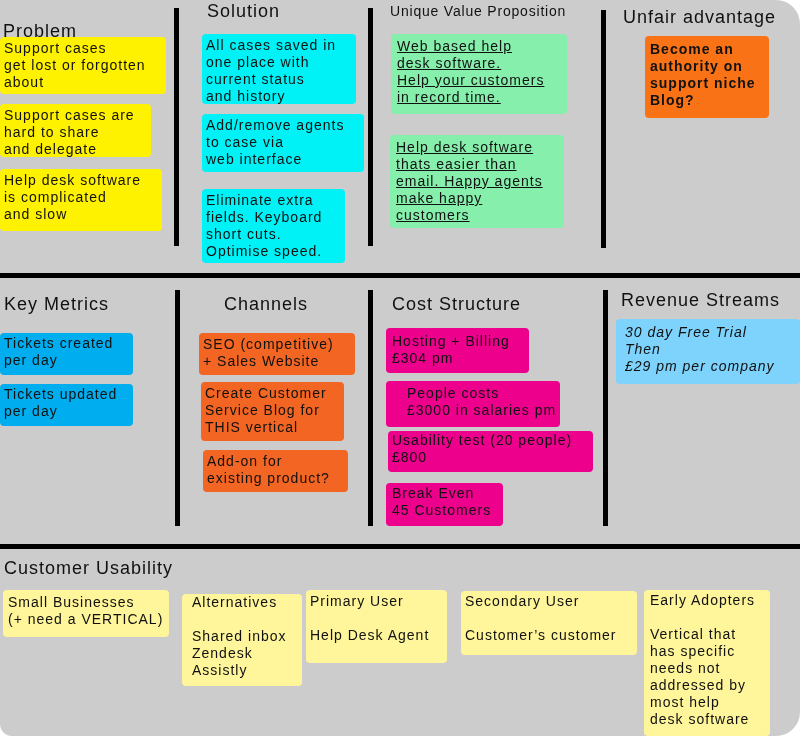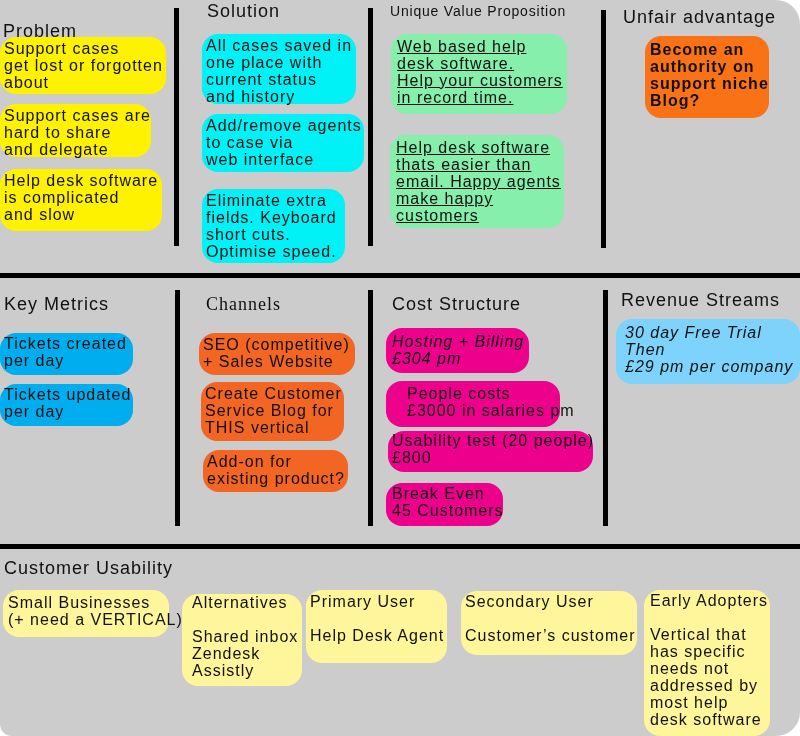--- a/index.html
+++ b/index.html
@@ -13,22 +13,22 @@
     color:#111;
   }
   .heading {
     position:absolute; font-size:18px; letter-spacing:1px; color:#111;
     white-space:nowrap;
   }
   .heading.small { font-size:14px; letter-spacing:0.8px; }
   .vline { position:absolute; width:5px; background:#000; }
   .hline { position:absolute; height:5px; background:#000; left:0; width:800px; }
   .note {
-    position:absolute; border-radius:16px;
-    font-size:16px; letter-spacing:1px; line-height:17px;
+    position:absolute; border-radius:4px;
+    font-size:14px; letter-spacing:1px; line-height:17px;
     padding:3px 4px 3px 4px; box-sizing:border-box;
     white-space:pre; color:#111;
   }
   .yellow { background:#fff200; }
   .cyan { background:#00f2f6; }
   .green { background:#86efac;text-decoration:underline; }
   .pink { background:#f97316;font-weight:bold; }
   .blue { background:#00adef; }
   .orange { background:#f26522; }
   .magenta { background:#ec008c; }
@@ -89,31 +89,31 @@
 authority on
 support niche
 Blog?</div>
 
   <div class="heading" style="left:4px; top:294px;">Key Metrics</div>
   <div class="note blue" style="left:0px; top:333px; width:133px; height:42px; padding:2px 4px;">Tickets created
 per day</div>
   <div class="note blue" style="left:0px; top:384px; width:133px; height:42px; padding:2px 4px;">Tickets updated
 per day</div>
 
-  <div class="heading" style="left:206px; top:294px;font-family:Liberation Serif, serif;">Channels</div>
+  <div class="heading" style="left:224px; top:294px;">Channels</div>
   <div class="note orange" style="left:199px; top:333px; width:156px; height:42px;">SEO (competitive)
 + Sales Website</div>
   <div class="note orange" style="left:201px; top:382px; width:143px; height:59px;">Create Customer
 Service Blog for
 THIS vertical</div>
   <div class="note orange" style="left:203px; top:450px; width:145px; height:42px;">Add-on for
 existing product?</div>
 
   <div class="heading" style="left:392px; top:294px;">Cost Structure</div>
-  <div class="note magenta" style="left:386px; top:328px; width:143px; height:45px; padding:5px 6px;font-style:italic;">Hosting + Billing
+  <div class="note magenta" style="left:386px; top:328px; width:143px; height:45px; padding:5px 6px;">Hosting + Billing
 £304 pm</div>
   <div class="note magenta" style="left:386px; top:381px; width:174px; height:46px; padding:4px 21px;">People costs
 £3000 in salaries pm</div>
   <div class="note magenta" style="left:388px; top:431px; width:205px; height:41px; padding:1px 4px;">Usability test (20 people)
 £800</div>
   <div class="note magenta" style="left:386px; top:483px; width:117px; height:43px; padding:2px 6px;">Break Even
 45 Customers</div>
 
   <div class="heading" style="left:621px; top:290px;">Revenue Streams</div>
   <div class="note red" style="left:616px; top:319px; width:184px; height:65px; padding:5px 9px;">30 day Free Trial

